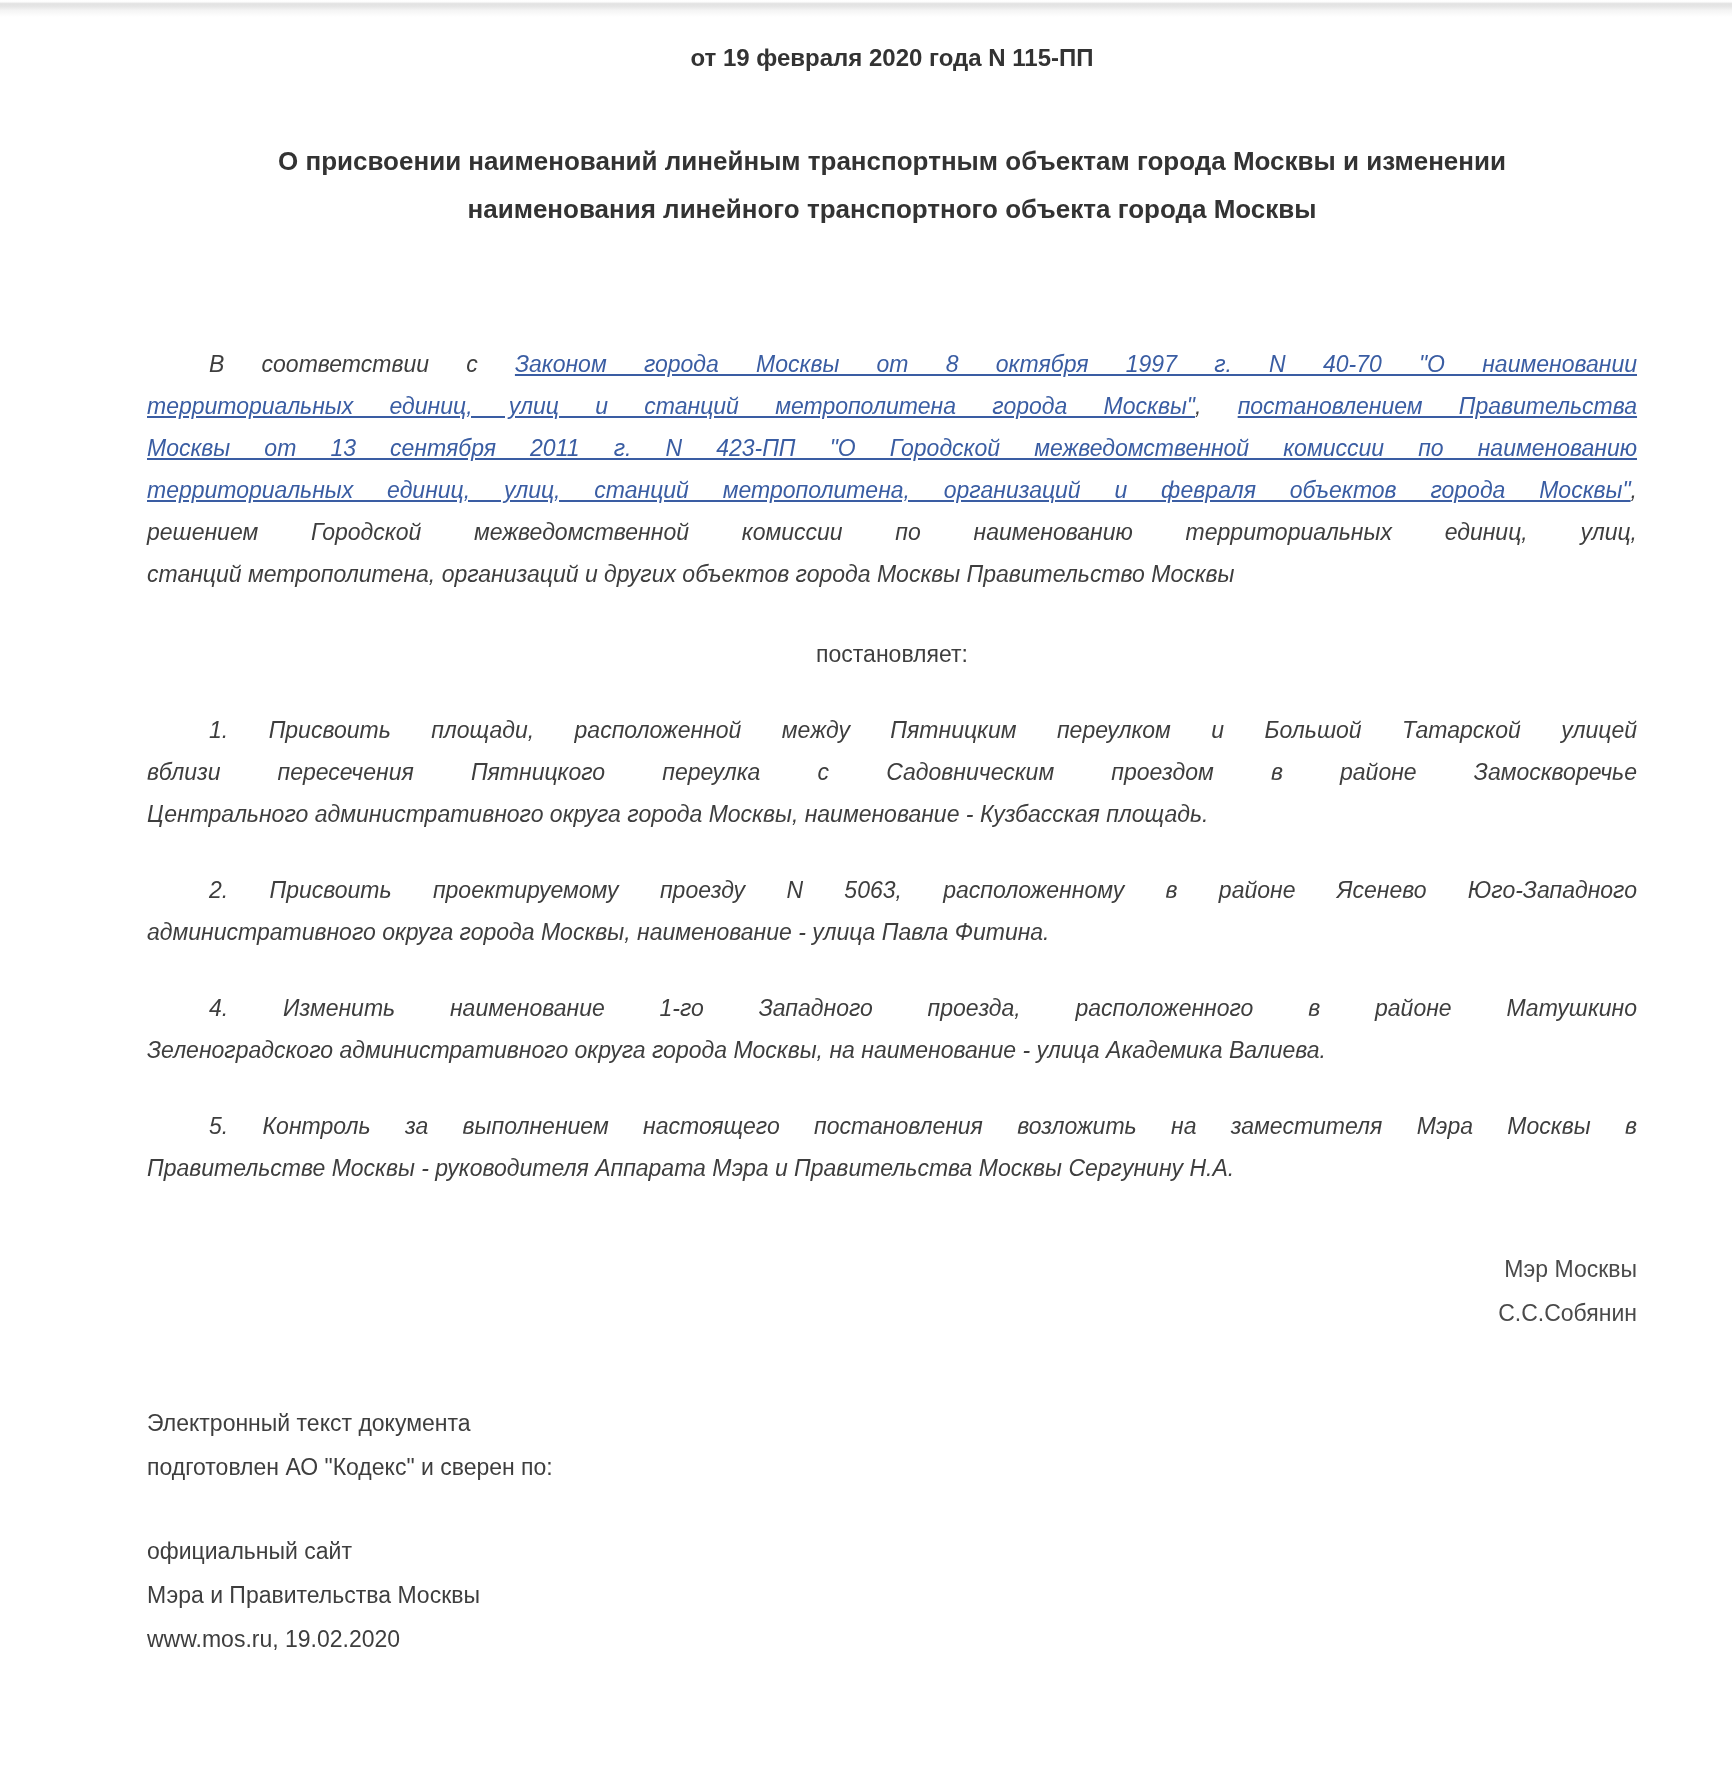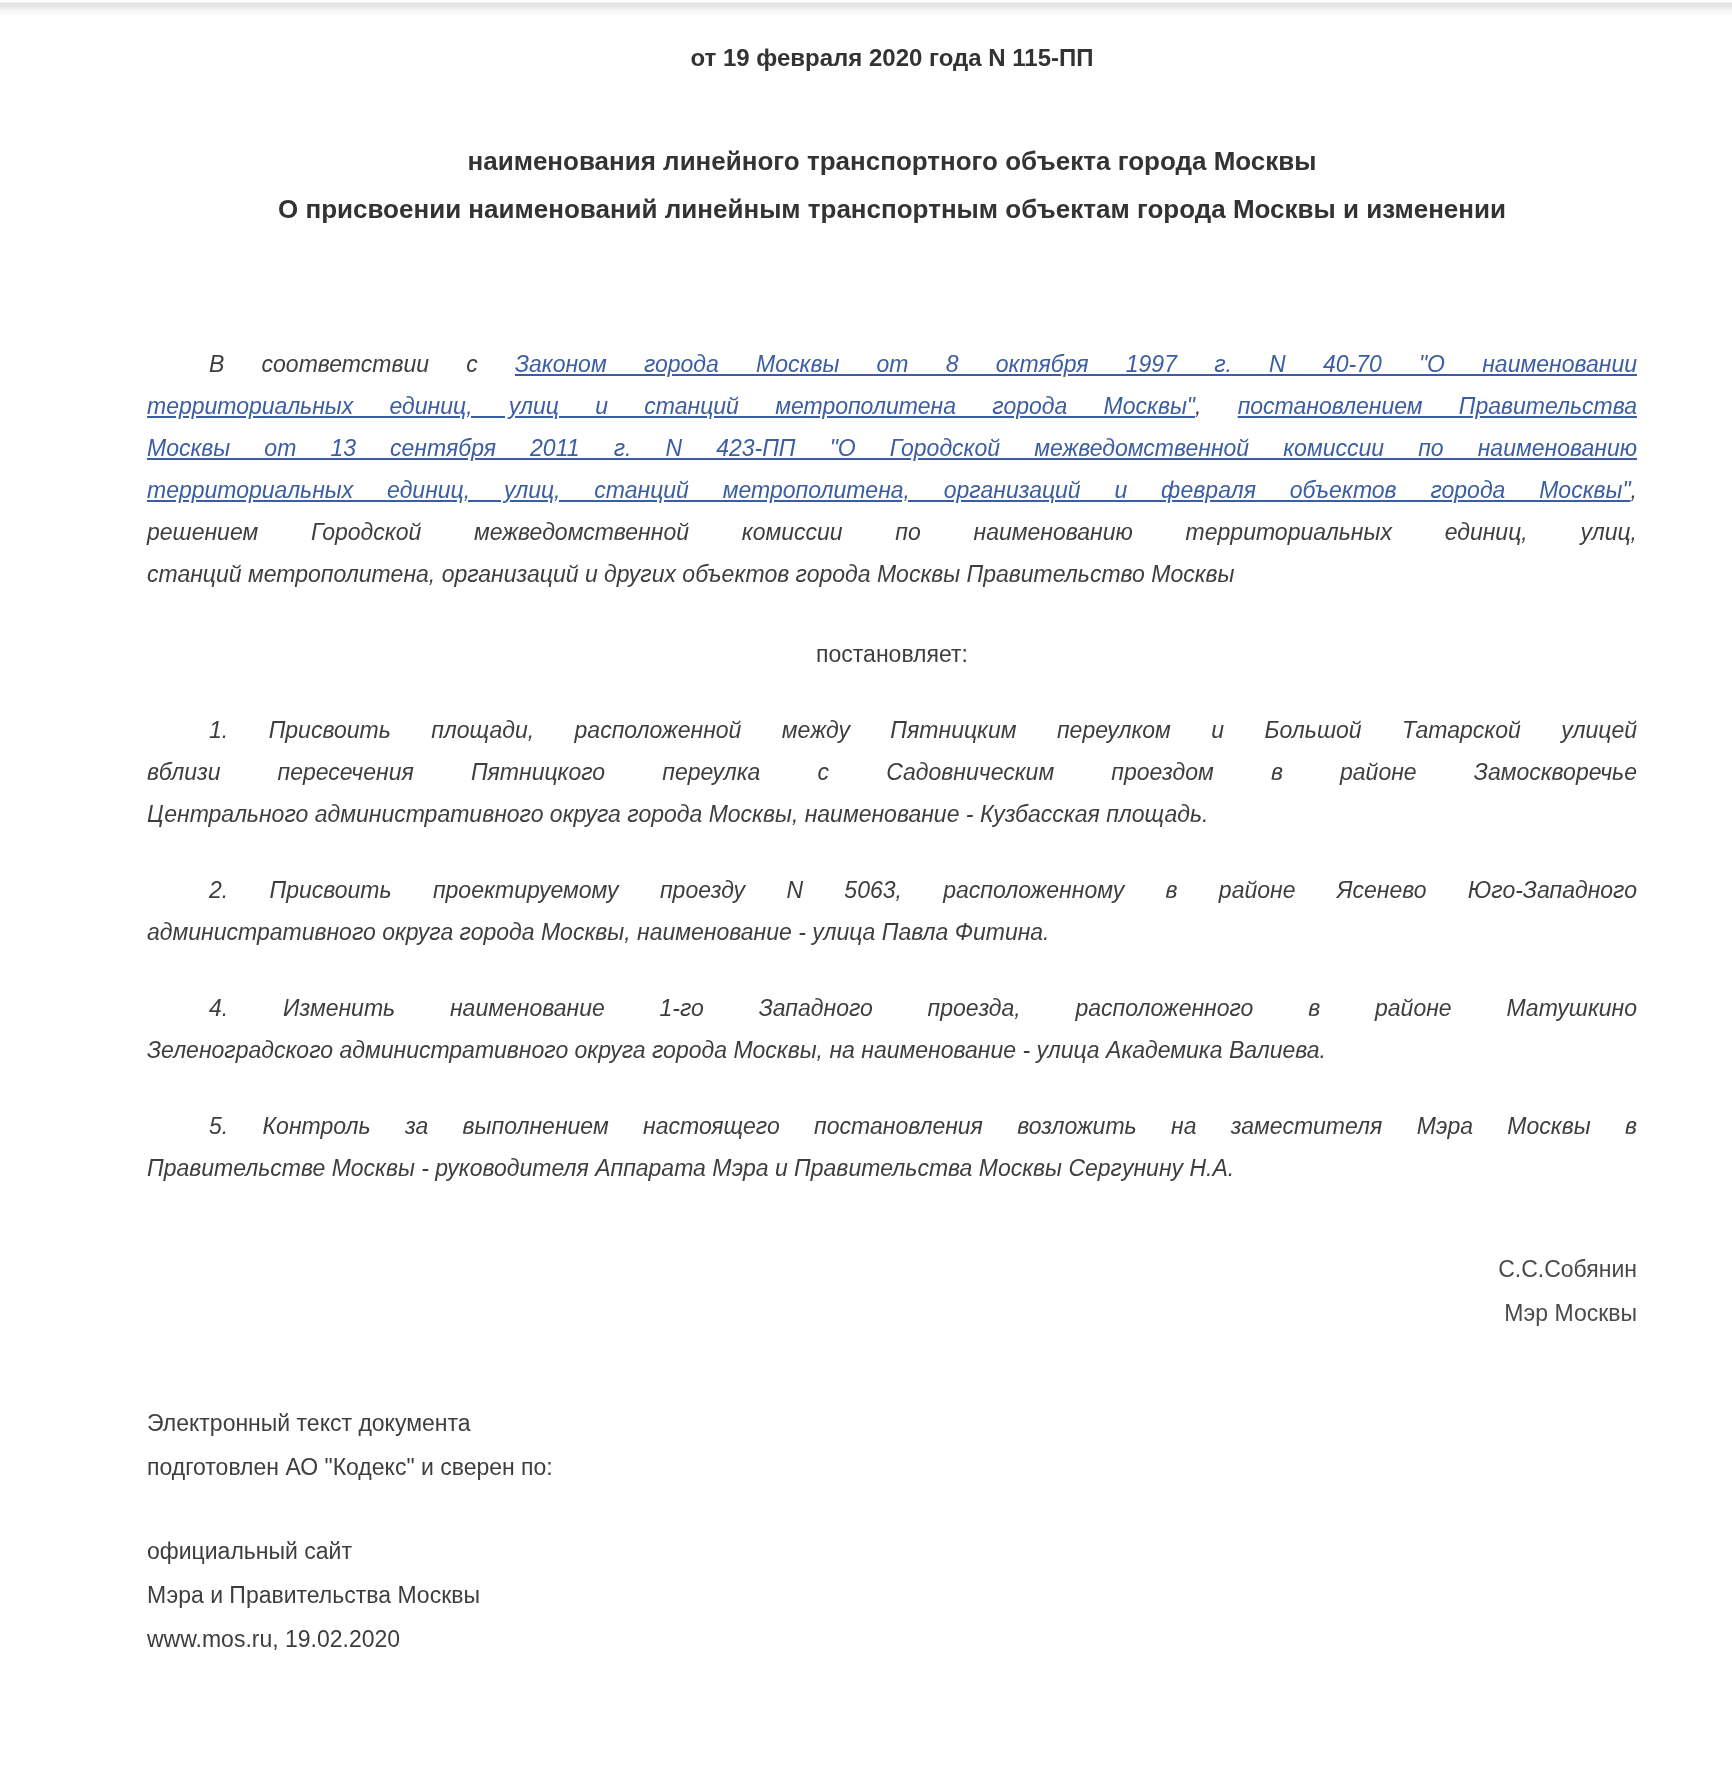--- a/index.html
+++ b/index.html
@@ -72,22 +72,22 @@
 </head>
 <body>
 
 <div class="topbar"></div>
 
 <div class="doc">
 
   <div class="date-heading">от 19 февраля 2020 года N 115-ПП</div>
 
   <div class="title">
+    <div>О присвоении наименований линейным транспортным объектам города Москвы и изменении</div>
     <div>наименования линейного транспортного объекта города Москвы</div>
-    <div>О присвоении наименований линейным транспортным объектам города Москвы и изменении</div>
   </div>
 
   <div class="para intro">
       <div class="line first"><span>В соответствии с </span><a href="#">Законом города Москвы от 8 октября 1997 г. N 40-70 "О наименовании</a></div>
       <div class="line"><a href="#">территориальных единиц, улиц и станций метрополитена города Москвы"</a><span>, </span><a href="#">постановлением Правительства</a></div>
       <div class="line"><a href="#">Москвы от 13 сентября 2011 г. N 423-ПП "О Городской межведомственной комиссии по наименованию</a></div>
       <div class="line"><a href="#">территориальных единиц, улиц, станций метрополитена, организаций и февраля объектов города Москвы"</a><span>,</span></div>
       <div class="line"><span>решением Городской межведомственной комиссии по наименованию территориальных единиц, улиц,</span></div>
       <div class="line lastline"><span>станций метрополитена, организаций и других объектов города Москвы Правительство Москвы</span></div>
     </div>
@@ -110,22 +110,22 @@
       <div class="line first"><span>4. Изменить наименование 1-го Западного проезда, расположенного в районе Матушкино</span></div>
       <div class="line lastline"><span>Зеленоградского административного округа города Москвы, на наименование - улица Академика Валиева.</span></div>
     </div>
 
   <div class="para item">
       <div class="line first"><span>5. Контроль за выполнением настоящего постановления возложить на заместителя Мэра Москвы в</span></div>
       <div class="line lastline"><span>Правительстве Москвы - руководителя Аппарата Мэра и Правительства Москвы Сергунину Н.А.</span></div>
     </div>
 
   <div class="sign">
+    <div>Мэр Москвы</div>
     <div>С.С.Собянин</div>
-    <div>Мэр Москвы</div>
   </div>
 
   <div class="footer-block footer-prepared">
     <div>Электронный текст документа</div>
     <div>подготовлен АО "Кодекс" и сверен по:</div>
   </div>
 
   <div class="footer-block footer-source">
     <div>официальный сайт</div>
     <div>Мэра и Правительства Москвы</div>

